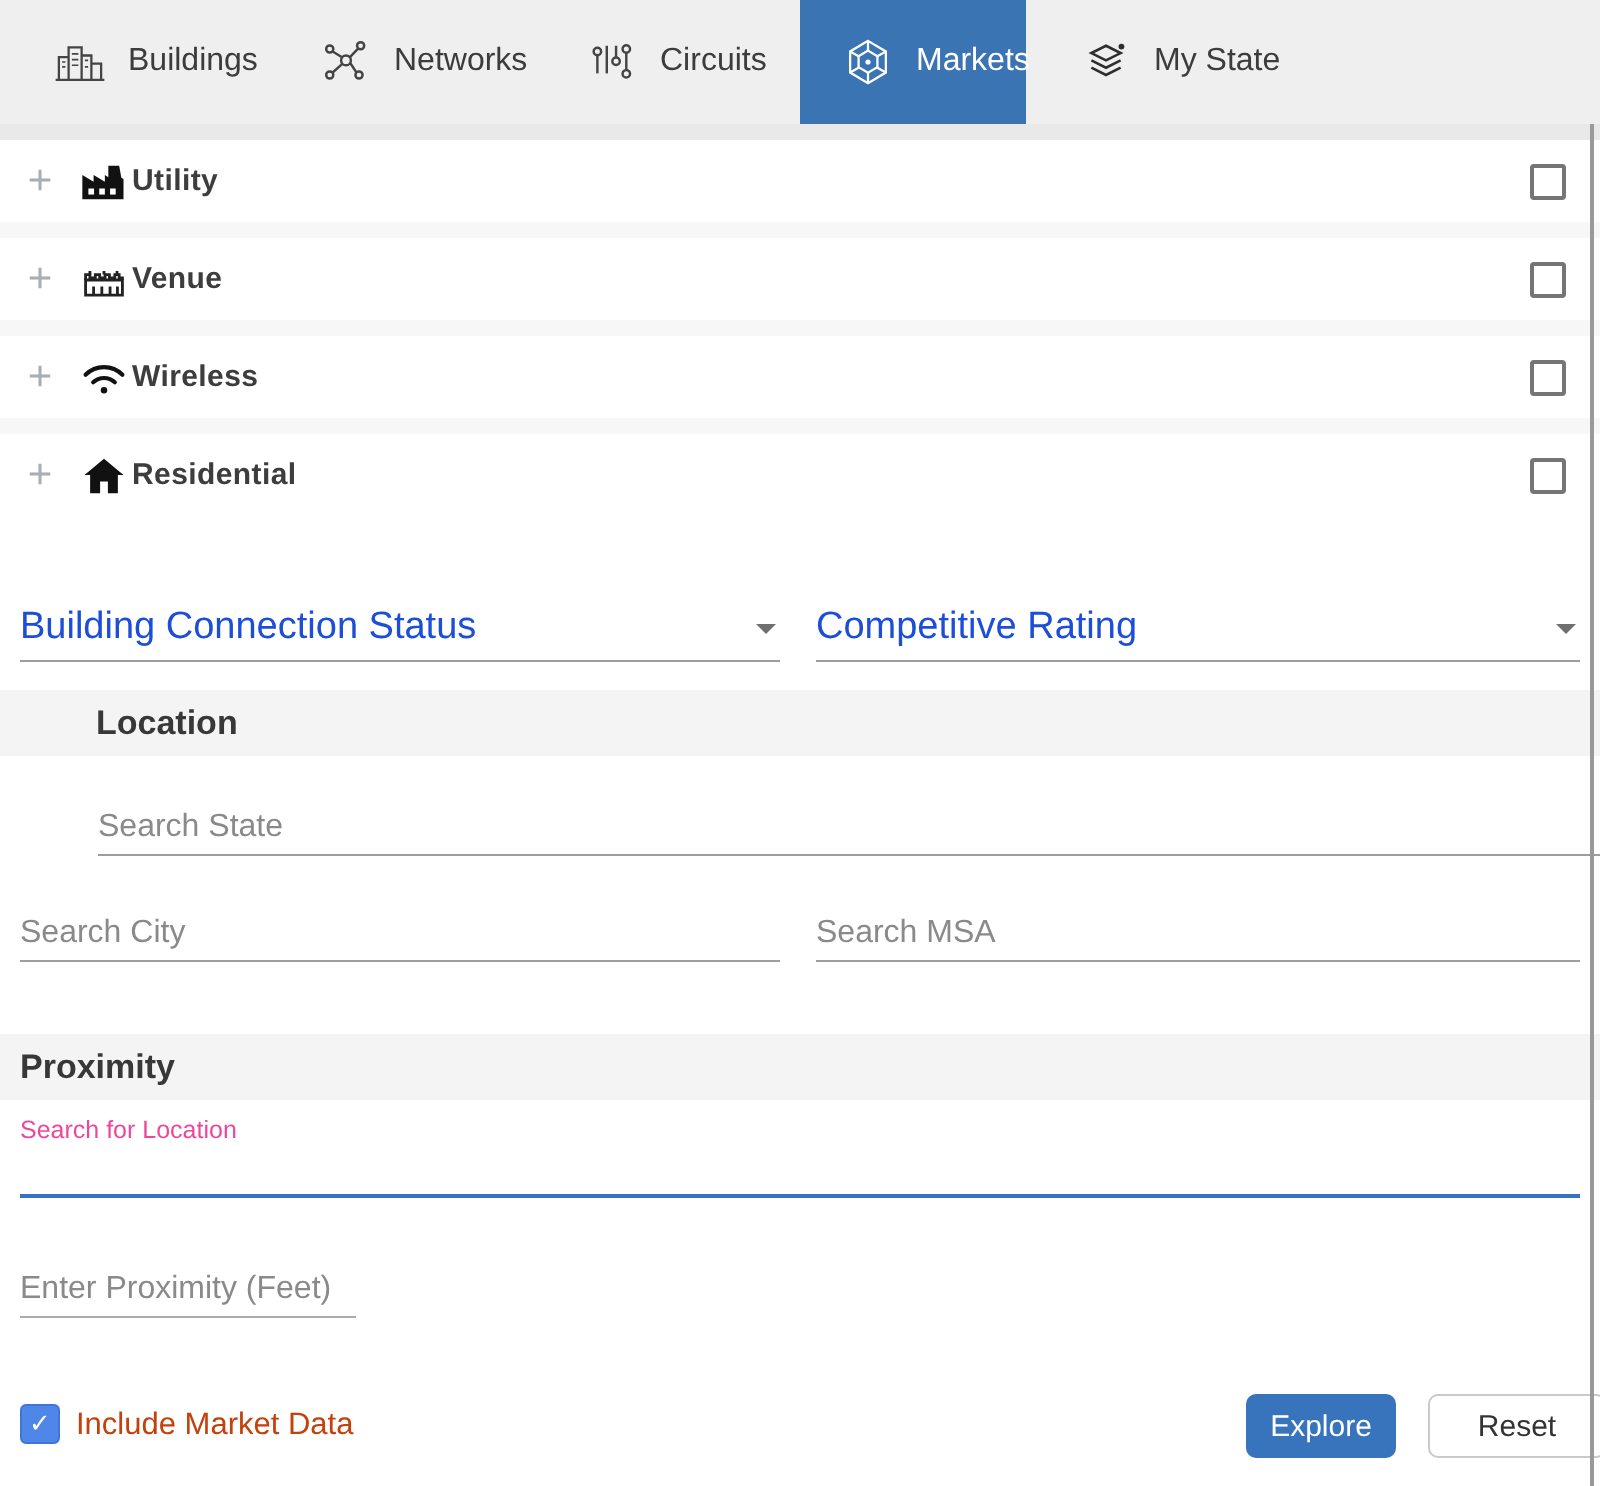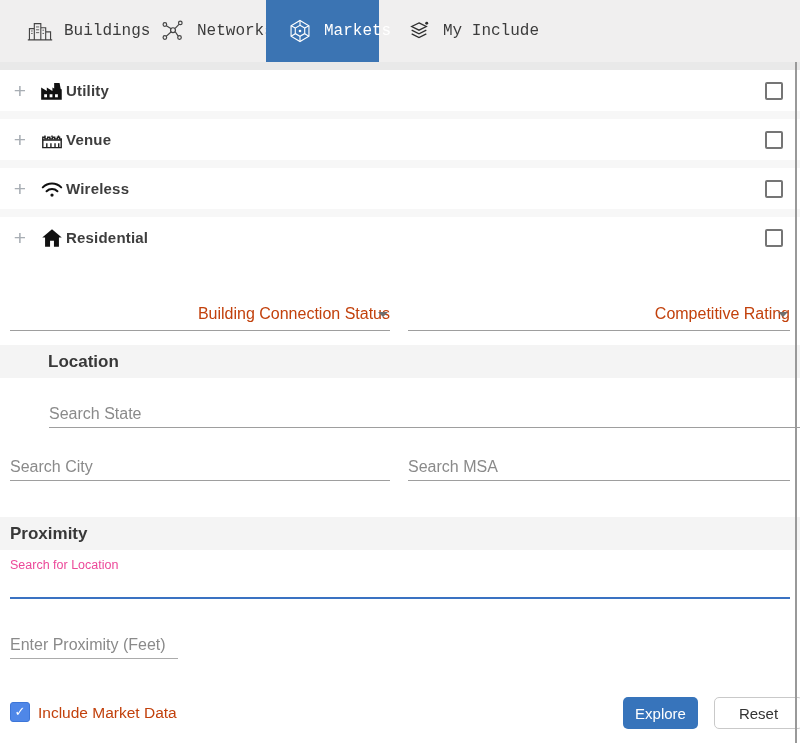--- a/index.html
+++ b/index.html
@@ -3,21 +3,21 @@
 <meta charset="utf-8">
 <style>
   html,body{margin:0;padding:0;}
   body{
     width:800px;height:743px;position:relative;overflow:hidden;
     background:#ffffff;
     font-family:"Liberation Sans", sans-serif;
     -webkit-font-smoothing:antialiased;
   }
   
-  .tabbar{position:absolute;top:0;left:0;width:800px;height:62px;background:#f0efef;display:flex;font-family:Liberation Mono, monospace;}
+  .tabbar{position:absolute;top:0;left:0;width:800px;height:62px;background:#f0efef;display:flex;}
   .tab{display:flex;align-items:center;gap:11px;padding-left:18px;box-sizing:border-box;height:62px;cursor:pointer;}
   .tab svg{width:30px;height:30px;flex:0 0 auto;}
   .tab-label{font-size:16px;color:#3c3c3c;white-space:nowrap;}
   .tab-buildings{width:133px}
   .tab-networks{width:133px}
   .tab-circuits{width:134px}
   .tab-markets{width:113px;padding-left:12px;background:#3b74b3;}
   .tab-markets .tab-label{color:#ffffff;}
   .tab-layers{width:160px}
   
@@ -26,21 +26,21 @@
   .layer-list{position:absolute;top:70px;left:0;width:800px;background:#f7f7f7;}
   .layer-row{height:41px;background:#ffffff;margin-bottom:8px;display:flex;align-items:center;position:relative;}
   .layer-row:last-child{margin-bottom:0;}
   .expand-btn{width:20px;margin-left:10px;color:#a8aeb4;font-size:21px;font-weight:300;text-align:center;line-height:20px;cursor:pointer;user-select:none;}
   .layer-icon{margin-left:9px;width:26px;height:26px;display:flex;align-items:center;}
   .layer-icon svg{width:26px;height:26px;}
   .layer-label{margin-left:1px;font-size:15px;font-weight:600;color:#3d3d3d;letter-spacing:.2px;}
   .row-checkbox{position:absolute;right:17px;top:12px;width:14px;height:14px;border:2px solid #757575;border-radius:2px;background:#fff;cursor:pointer;}
   
   .select-field{position:absolute;height:33px;border-bottom:1px solid #9e9e9e;top:297px;cursor:pointer;}
-  .select-field .value{font-size:16px;color:#c2410c;line-height:33px;text-align:right;}
+  .select-field .value{font-size:19px;color:#1d4ed8;line-height:33px;}
   .caret{position:absolute;right:2px;top:15px;width:0;height:0;border-left:5px solid transparent;border-right:5px solid transparent;border-top:5px solid #6f6f6f;}
   #field-bcs{left:10px;width:380px;}
   #field-cr{left:408px;width:382px;}
   
   .section-band{position:absolute;left:0;width:800px;height:33px;background:#f4f4f4;display:flex;align-items:center;padding-left:10px;box-sizing:border-box;font-size:17px;font-weight:700;color:#383838;}
   #location-band{top:345px;padding-left:48px;}
   #proximity-band{top:517px;}
   
   .underline-input{position:absolute;border:none;outline:none;border-bottom:1px solid #9e9e9e;background:transparent;font-size:16px;color:#555;padding:0;font-family:inherit;box-sizing:border-box;}
   .underline-input::placeholder{color:#8a8a8a;opacity:1;}
@@ -81,20 +81,35 @@
           <circle cx="6" cy="8" r="2.2"></circle>
           <circle cx="25" cy="6" r="2.2"></circle>
         <circle cx="6" cy="24" r="2.2"></circle>
           <circle cx="24" cy="24" r="2.2"></circle>
         <path d="M13.8 13.2L7.8 9.5M18.6 12.8L23.4 7.8M13.9 17L7.6 22.6M18.8 16.9L22.4 22.4"></path>
       </svg>
     </span>
     <span class="tab-label">Networks</span>
   </div>
 
+  <div class="tab tab-circuits">
+    <span class="layer-icon">
+      <svg viewBox="0 0 32 32" fill="none" stroke="#444" stroke-width="1.5">
+        <circle cx="7" cy="9.5" r="2.3"></circle>
+          <path d="M7 12.2V23"></path>
+        <path d="M12.8 6v17"></path>
+        <path d="M18.5 6v7"></path>
+          <circle cx="18.5" cy="15.5" r="2.3"></circle>
+        <circle cx="24.8" cy="8" r="2.3"></circle>
+          <path d="M24.8 10.5V21"></path>
+          <circle cx="24.8" cy="23.3" r="2.3"></circle>
+      </svg>
+    </span>
+    <span class="tab-label">Circuits</span>
+  </div>
 
   <div class="tab tab-markets">
     <span class="layer-icon">
       <svg viewBox="0 0 32 32" fill="none" stroke="#ffffff" stroke-width="1.4">
         <path d="M16 3l11 6.5v13L16 29 5 22.5v-13z"></path>
         <path d="M16 9l5.8 3.4v6.8L16 22.6l-5.8-3.4v-6.8z"></path>
         <path d="M16 3v6M27 9.5l-5.2 2.9M27 22.5l-5.2-3M16 29v-6.4M5 22.5l5.2-3M5 9.5l5.2 2.9"></path>
         <circle cx="16" cy="16" r="1.6" fill="#ffffff" stroke="none"></circle>
       </svg>
     </span>
@@ -103,21 +118,21 @@
 
   <div class="tab tab-layers">
     <span class="layer-icon">
       <svg viewBox="0 0 32 32" fill="none" stroke="#2e2e2e" stroke-width="1.6">
         <path d="M16 6l9 4.5-9 4.5-9-4.5z"></path>
         <path d="M7 15l9 4.5 9-4.5"></path>
         <path d="M7 19.5L16 24l9-4.5"></path>
         <circle cx="25.5" cy="6.5" r="1.8" fill="#2e2e2e" stroke="none"></circle>
       </svg>
     </span>
-    <span class="tab-label">My Include</span>
+    <span class="tab-label">My State</span>
   </div>
 </div>
 
 <div class="strip"></div>
 
 <div class="layer-list">
 
   <div class="layer-row">
     <span class="expand-btn">+</span>
     <span class="layer-icon">

